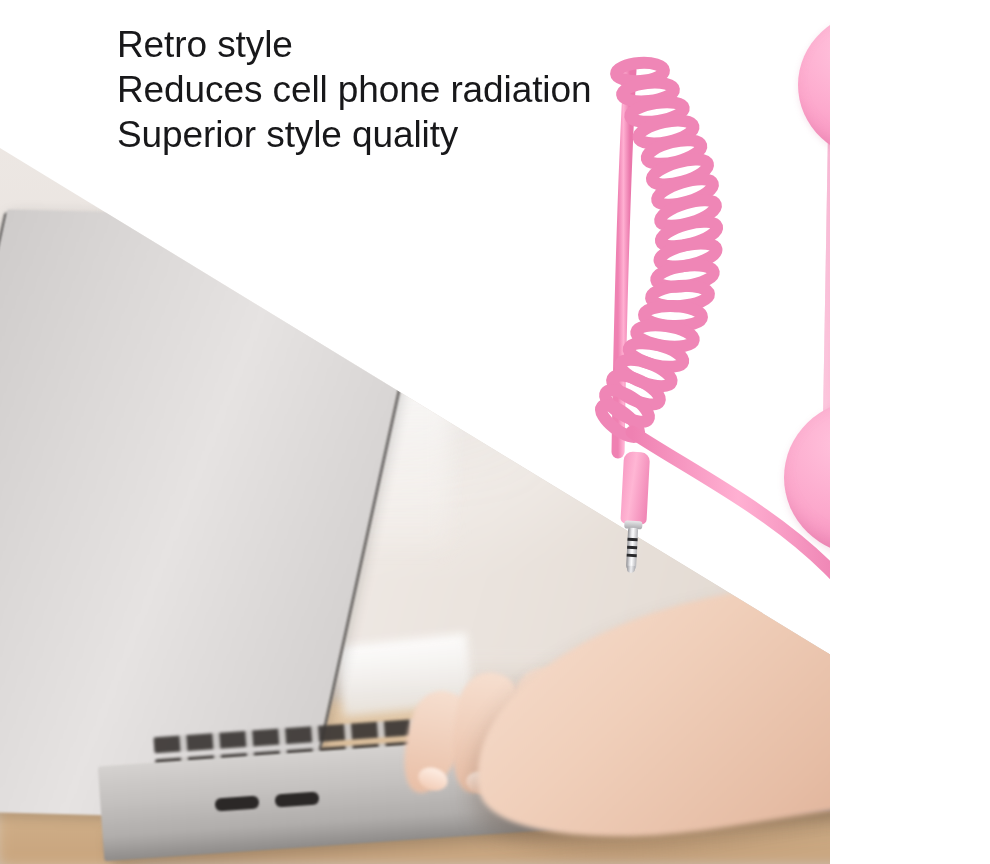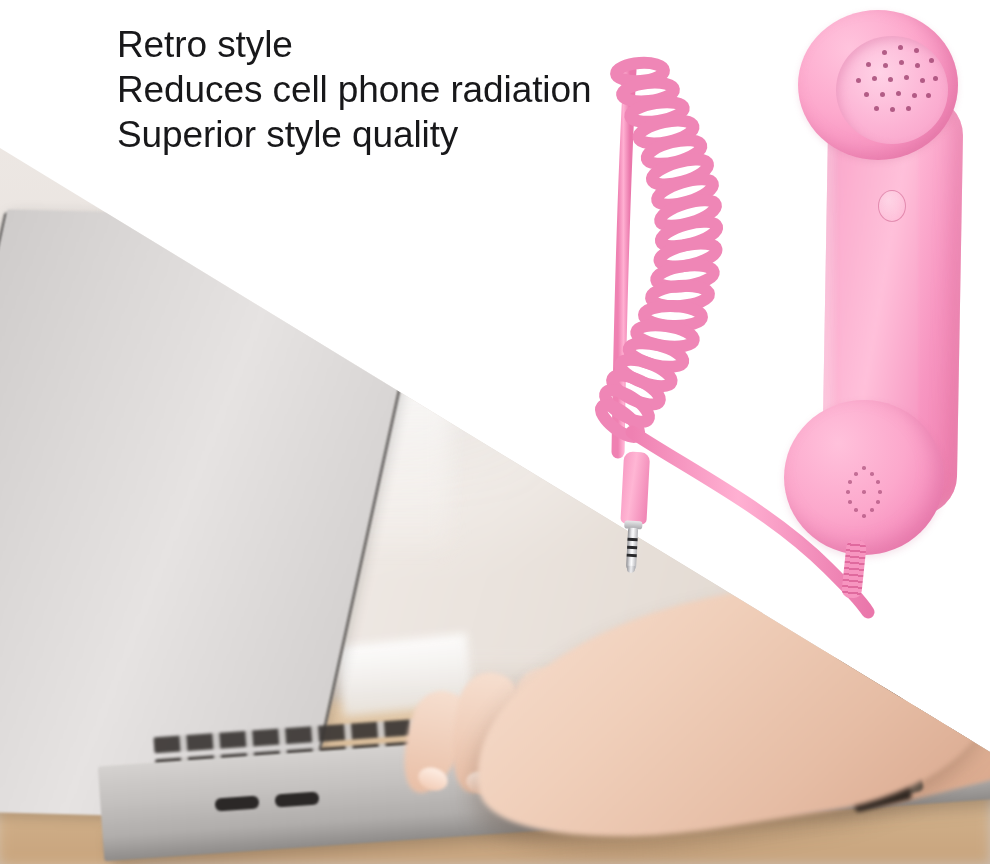--- a/index.html
+++ b/index.html
@@ -1,21 +1,21 @@
 <!DOCTYPE html>
 <html><head>
 <meta charset="utf-8">
 <style>
   html,body{margin:0;padding:0;}
   body{
     width:990px;height:864px;overflow:hidden;
     font-family:"Liberation Sans", sans-serif;
     background:#ffffff;
   }
-  #stage{position:relative;width:990px;height:864px;overflow:hidden;background:#fff;}
+  #stage{position:relative;width:830px;height:864px;overflow:hidden;background:#fff;}
 
   
   .photo{
     position:absolute;left:0;top:0;width:990px;height:864px;
     clip-path:polygon(0 148px, 990px 752px, 990px 864px, 0 864px);
     overflow:hidden;
   }
   .photo-bg{
     position:absolute;inset:0;
     background:

